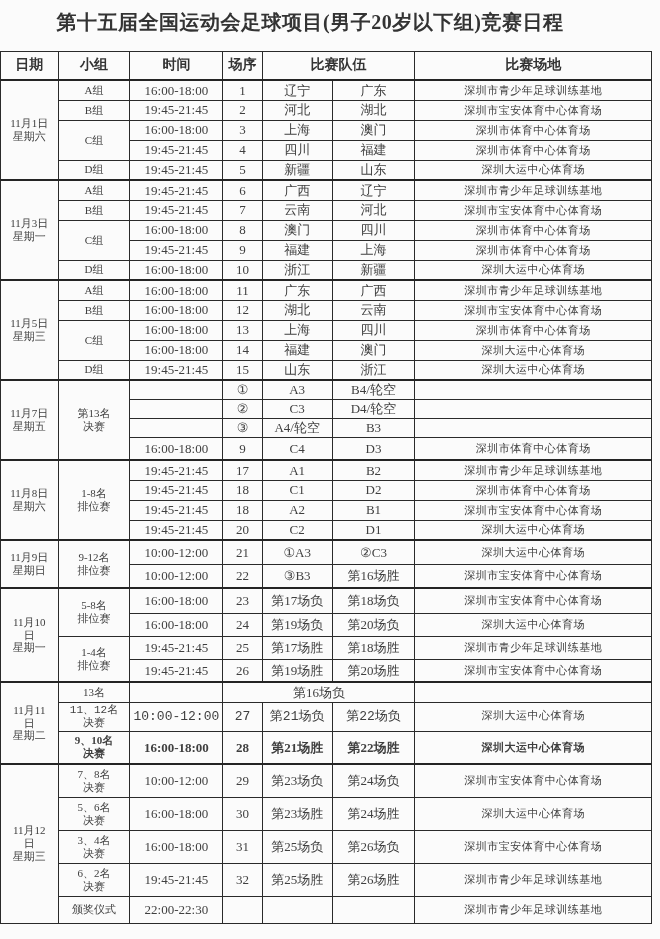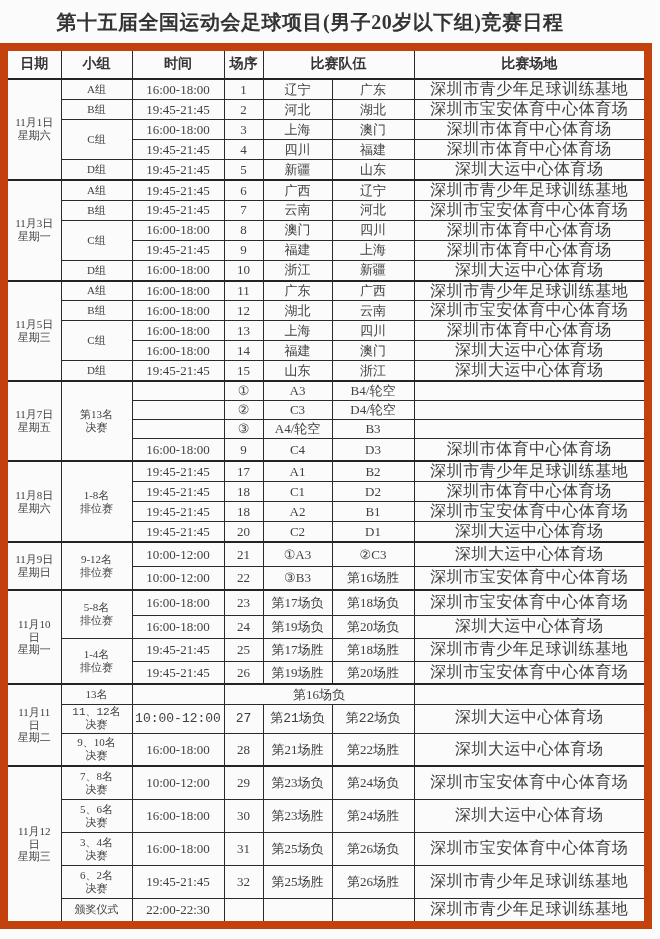--- a/index.html
+++ b/index.html
@@ -8,31 +8,31 @@
     font-family:"Liberation Serif","DejaVu Serif",serif;
     color:#3f3f3f;overflow:hidden;
   }
   .page{width:620px;}
   .title{
     text-align:center;font-weight:bold;font-size:20px;color:#333;
     padding:9px 0 7px 0;letter-spacing:.5px;white-space:nowrap;
   }
   table.schedule{
     border-collapse:collapse;table-layout:fixed;
-    margin:0 auto;width:652px;border:8px solid #c2410c;
+    margin:8px auto;width:652px;border:1px solid #c2410c;
   }
   .schedule th,.schedule td{
     border:1px solid #2a2a2a;text-align:center;vertical-align:middle;
     padding:0 1px;font-size:13px;line-height:1.18;white-space:pre-line;
     overflow:hidden;color:#3f3f3f;
   }
   .schedule th{font-weight:bold;font-size:14px;height:27px;color:#333;}
   td.date,td.group{font-size:11px;}
   td.time{letter-spacing:0;}
-  td.venue{font-size:16px;letter-spacing:.5px;}
+  td.venue{font-size:11px;letter-spacing:.5px;}
   tr.block-start td{border-top:2px solid #242424;}
 </style>
 </head>
 <body>
 
 <div class="page">
   <div class="title">第十五届全国运动会足球项目(男子20岁以下组)竞赛日程</div>
 
   <table class="schedule">
     <colgroup>
@@ -306,21 +306,21 @@
         </tr>
         <tr style="height: 29px; font-family: Liberation Mono, monospace;">
           <td rowspan="1" class="group">11、12名
 决赛</td>
           <td class="time">10:00-12:00</td>
           <td>27</td>
           <td>第21场负</td>
           <td>第22场负</td>
           <td class="venue">深圳大运中心体育场</td>
         </tr>
-        <tr style="height: 33px;">
+        <tr style="height: 33px; font-weight: bold;">
           <td rowspan="1" class="group">9、10名
 决赛</td>
           <td class="time">16:00-18:00</td>
           <td>28</td>
           <td>第21场胜</td>
           <td>第22场胜</td>
           <td class="venue">深圳大运中心体育场</td>
         </tr>
         <tr class="block-start" style="height: 33px;">
           <td rowspan="5" class="date">11月12

